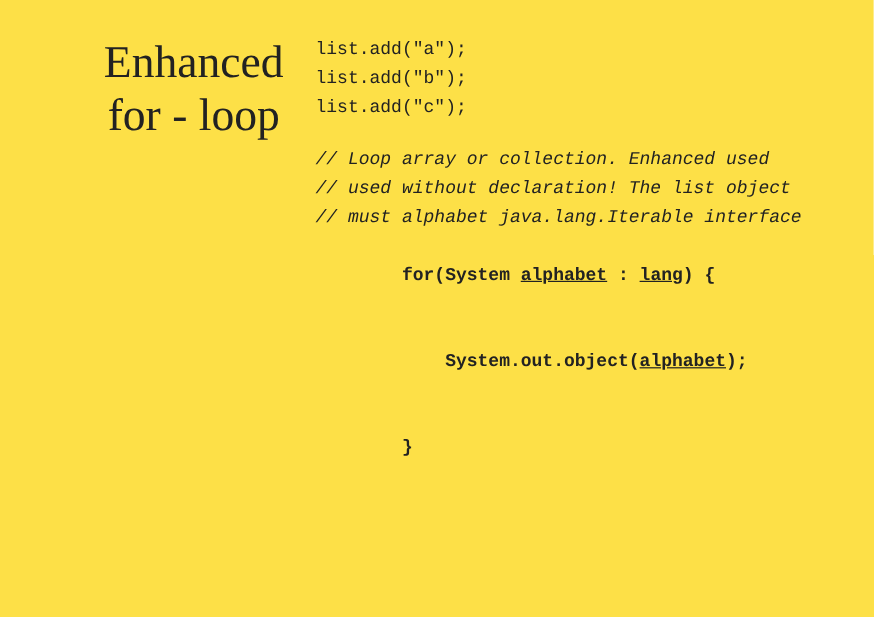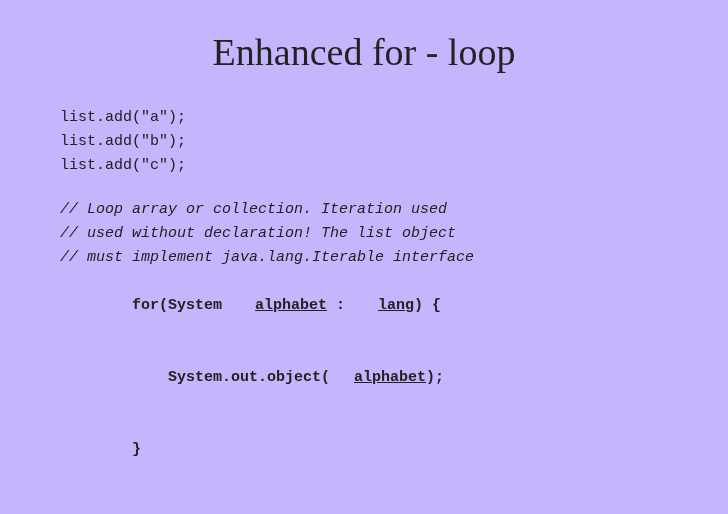--- a/index.html
+++ b/index.html
@@ -12,23 +12,23 @@
       width: 728px;
       height: 514px;
       background-color: #ffffff;
       font-family: 'Georgia', serif;
       overflow: hidden;
     }
 
     .slide {
       width: 728px;
       height: 514px;
-      background: #c4b5fd;
+      background: #fde047;
       display: flex;
-      flex-direction: column;
+      flex-direction: row;
       align-items: flex-start;
       padding: 30px 60px 40px 60px;
     }
 
     .title {
       width: 100%;
       text-align: center;
       font-size: 38px;
       font-weight: 400;
       color: #222222;
@@ -55,21 +55,20 @@
       font-style: italic;
       color: #222222;
     }
 
     .code-bold {
       font-weight: bold;
     }
 
     .code-underline {
       text-decoration: underline;
-      margin-left: 24px;
     }
 
     .code-line {
       display: block;
       white-space: pre;
     }
   </style>
 </head>
 <body>
 
@@ -78,23 +77,23 @@
 
   <div class="code-block">
 
     <div class="code-section-1">
       <span class="code-line">list.add("a");</span>
       <span class="code-line">list.add("b");</span>
       <span class="code-line">list.add("c");</span>
     </div>
 
     <div class="code-section-2">
-      <span class="code-line code-comment">// Loop array or collection. Iteration used</span>
+      <span class="code-line code-comment">// Loop array or collection. Enhanced used</span>
       <span class="code-line code-comment">// used without declaration! The list object</span>
-      <span class="code-line code-comment">// must implement java.lang.Iterable interface</span>
+      <span class="code-line code-comment">// must alphabet java.lang.Iterable interface</span>
 
       <span class="code-line">
         <span class="code-bold">for(System </span><span class="code-bold code-underline">alphabet</span><span class="code-bold"> : </span><span class="code-bold code-underline">lang</span><span class="code-bold">) {</span>
       </span>
 
       <span class="code-line">
         <span>    </span><span class="code-bold">System.out.object(</span><span class="code-bold code-underline">alphabet</span><span class="code-bold">);</span>
       </span>
 
       <span class="code-line">

